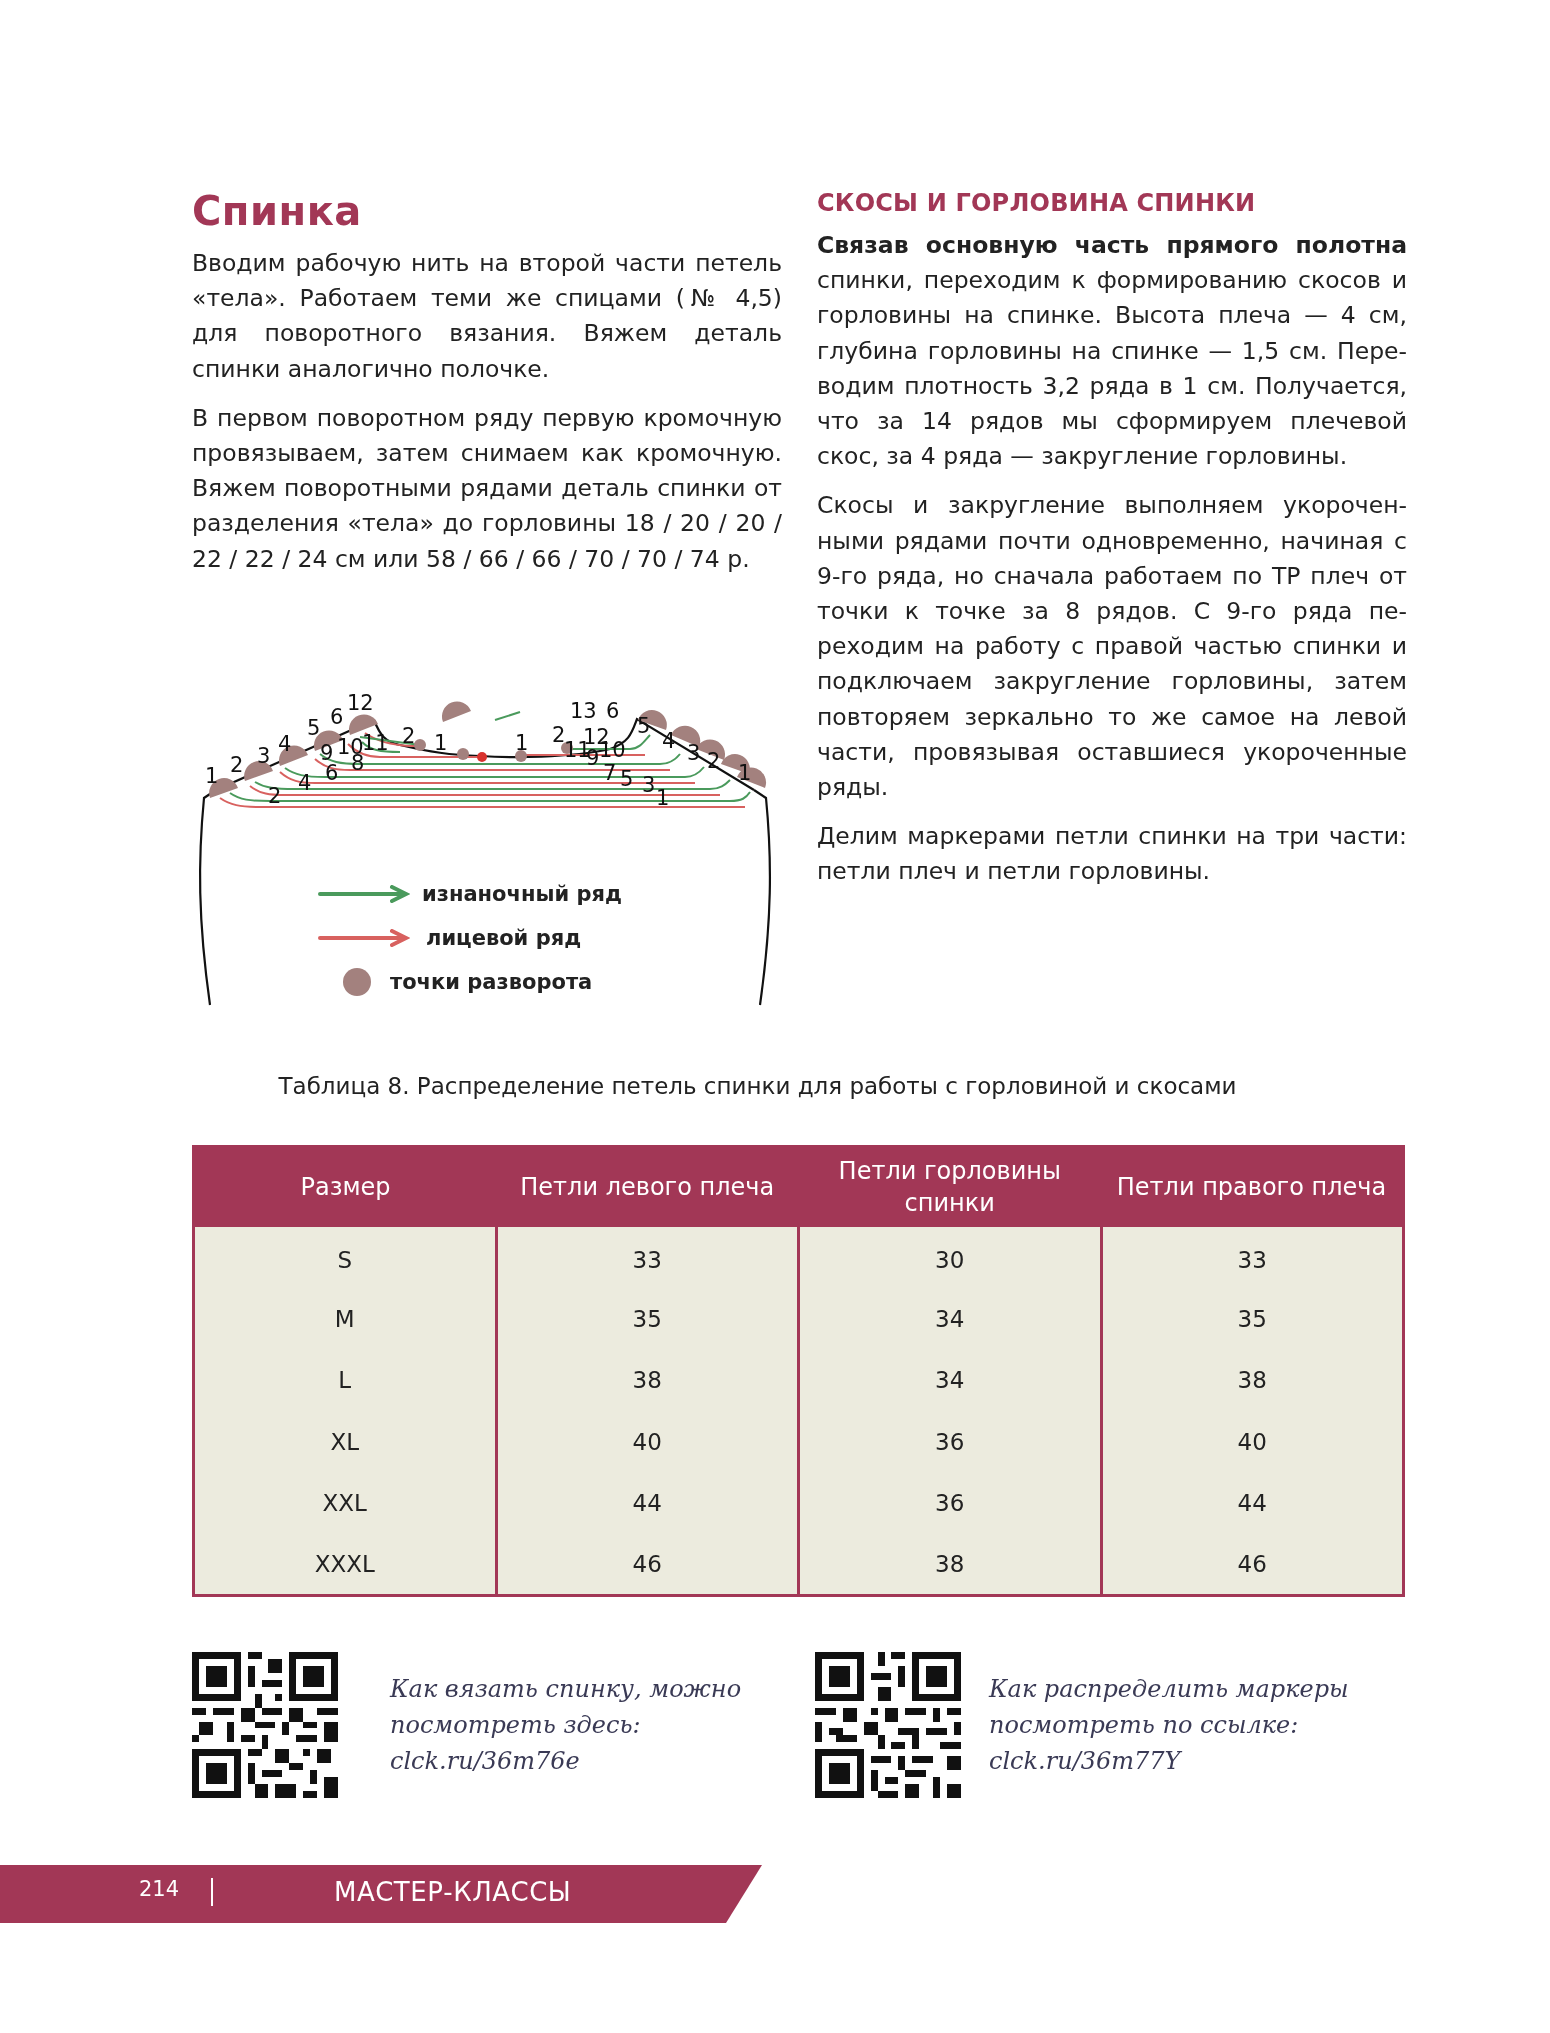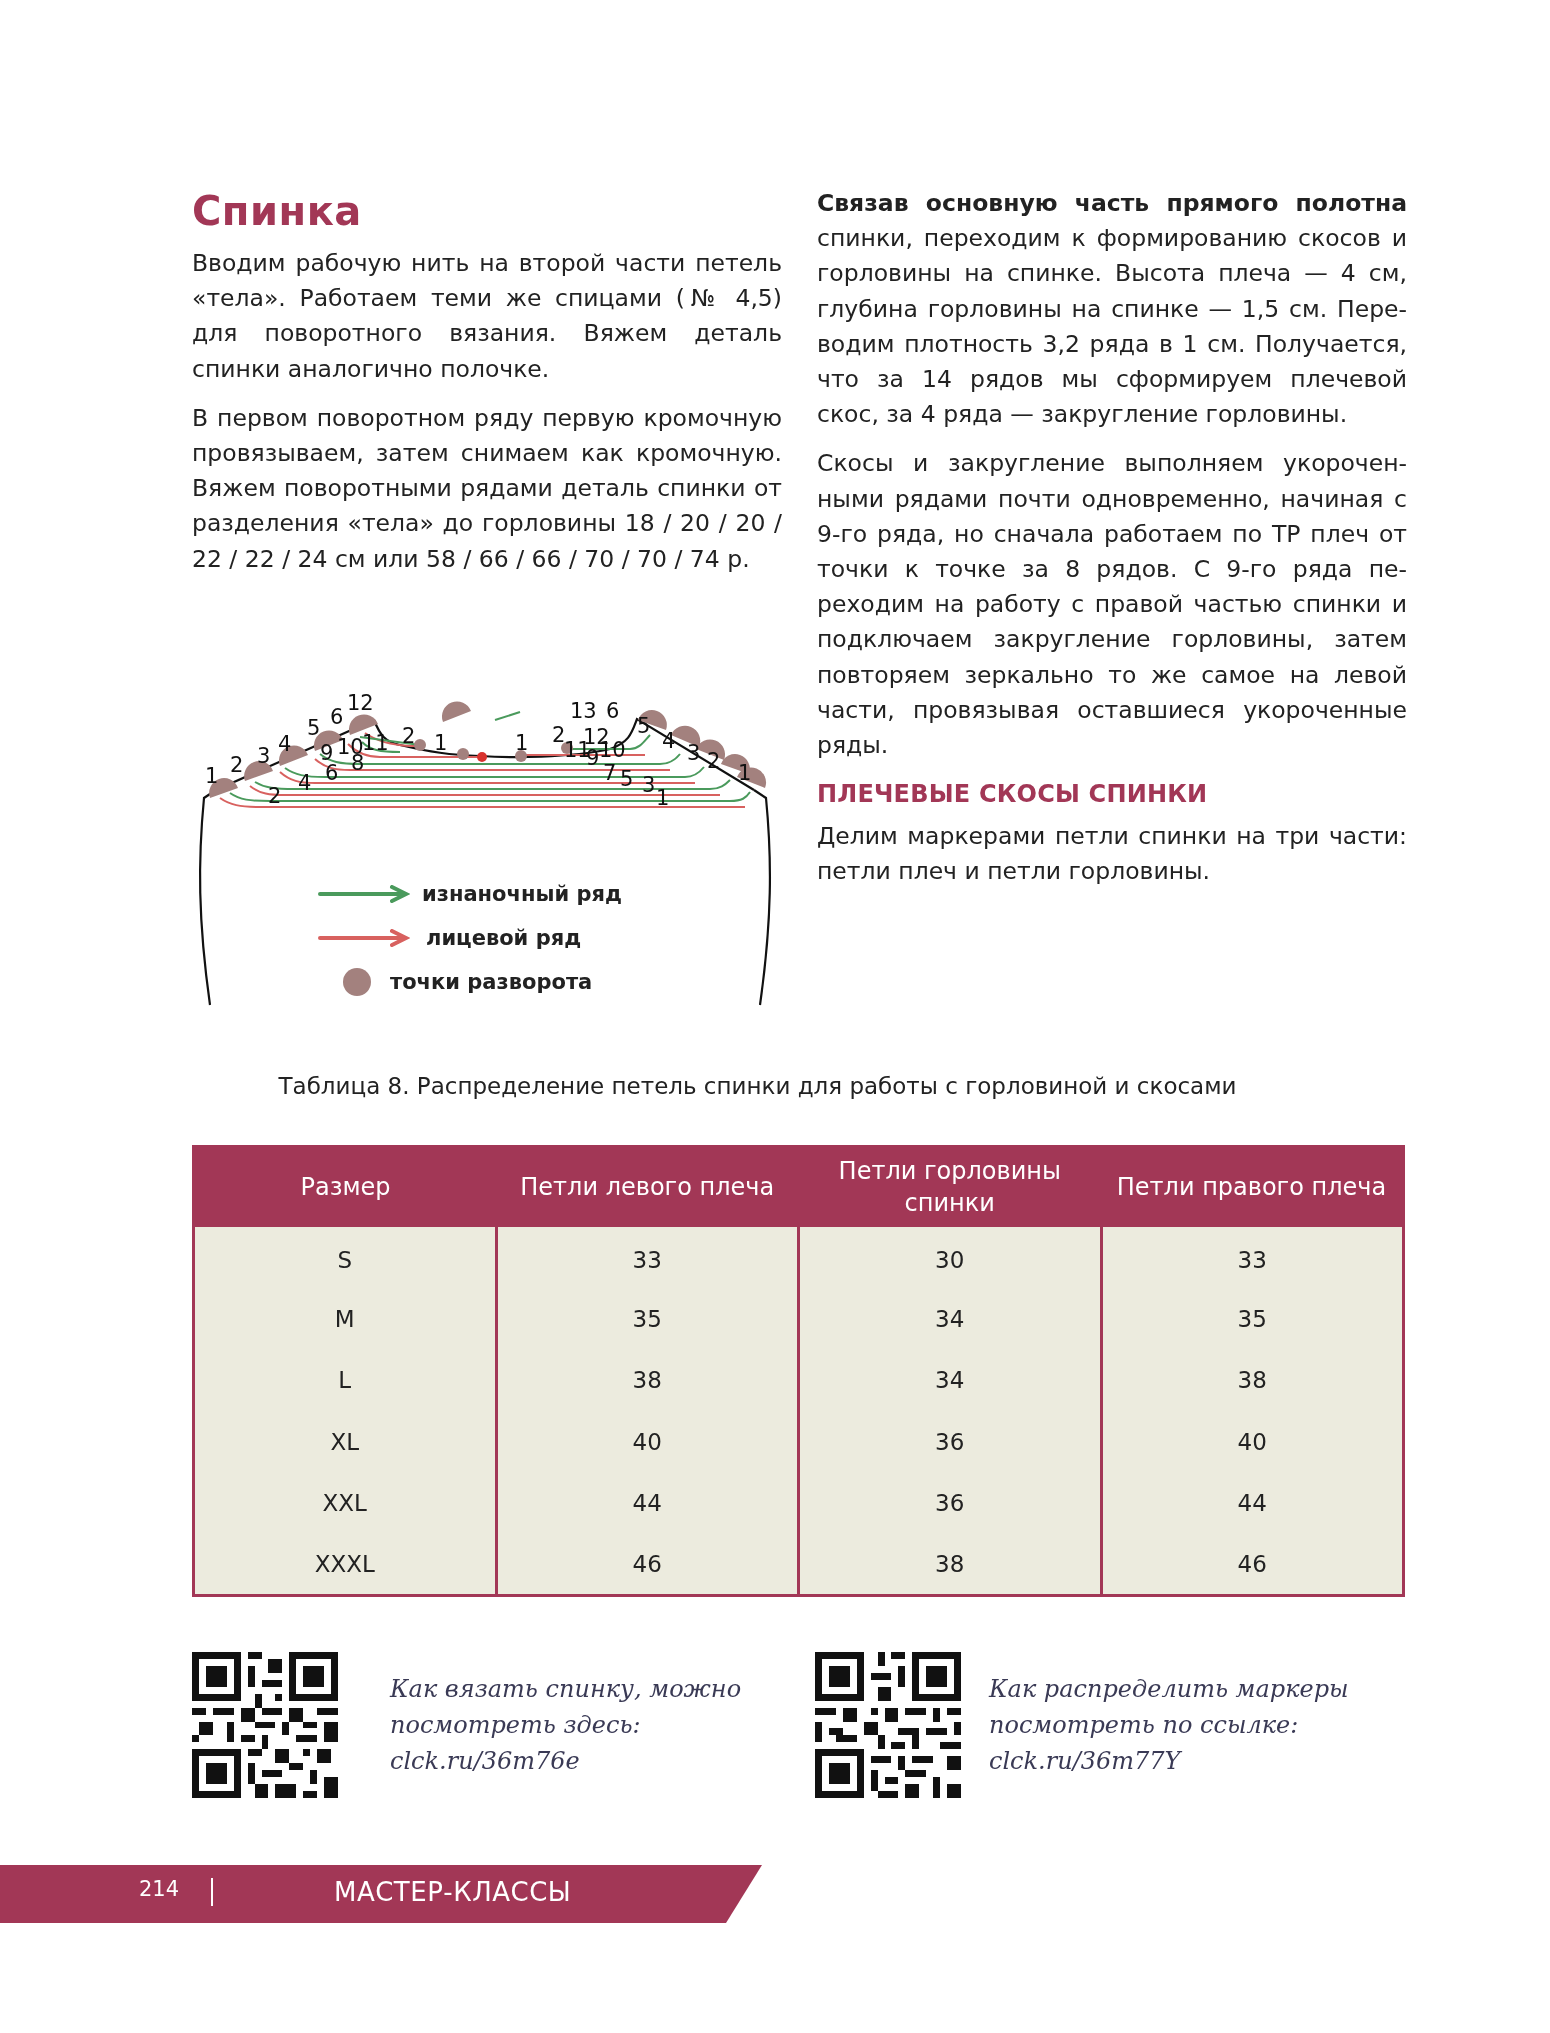--- a/index.html
+++ b/index.html
@@ -44,23 +44,23 @@
 </head>
 <body>
 
 <div class="col-left">
   <h1 class="page-title">Спинка</h1>
   <p class="body-text">Вводим рабочую нить на второй части петель «тела». Работаем теми же спицами (№ 4,5) для поворотного вязания. Вяжем деталь спинки аналогично полочке.</p>
   <p class="body-text">В первом поворотном ряду первую кромоч­ную провязываем, затем снимаем как кро­мочную. Вяжем поворотными рядами деталь спинки от разделения «тела» до горловины 18 / 20 / 20 / 22 / 22 / 24 см или 58 / 66 / 66 / 70 / 70 / 74 р.</p>
 </div>
 
 <div class="col-right">
+  <h2 class="section-head">СКОСЫ И ГОРЛОВИНА СПИНКИ</h2>
   <p class="body-text"><span class="lead-bold">Связав основную часть прямого полотна</span><span> спинки, переходим к формированию скосов и горловины на спинке. Высота плеча — 4 см, глубина горловины на спинке — 1,5 см. Пере­водим плотность 3,2 ряда в 1 см. Получается, что за 14 рядов мы сформируем плечевой скос, за 4 ряда — закругление горловины.</span></p>
   <p class="body-text">Скосы и закругление выполняем укорочен­ными рядами почти одновременно, начиная с 9-го ряда, но сначала работаем по ТР плеч от точки к точке за 8 рядов. С 9-го ряда пе­реходим на работу с правой частью спин­ки и подключаем закругление горловины, затем повторяем зеркально то же самое на левой части, провязывая оставшиеся уко­роченные ряды.</p>
-  <h2 class="section-head" style="margin-top:4px;">ПЛЕЧЕВЫЕ СКОСЫ СПИНКИ</h2>
   <p class="body-text">Делим маркерами петли спинки на три части: петли плеч и петли горловины.</p>
 </div>
 
 <div class="diagram">
   <svg viewBox="0 0 590 330" xmlns="http://www.w3.org/2000/svg" font-family="DejaVu Sans, sans-serif" font-size="21" fill="#111">
 
     <path d="M20 325 C 8 240, 8 180, 14 118 L 26 110" stroke="#111" stroke-width="2.2" fill="none"></path>
     <path d="M570 325 C 582 240, 582 180, 576 118 L 564 110" stroke="#111" stroke-width="2.2" fill="none"></path>
 
     <path d="M26 110 L 184 40" stroke="#111" stroke-width="2.2" fill="none"></path>

